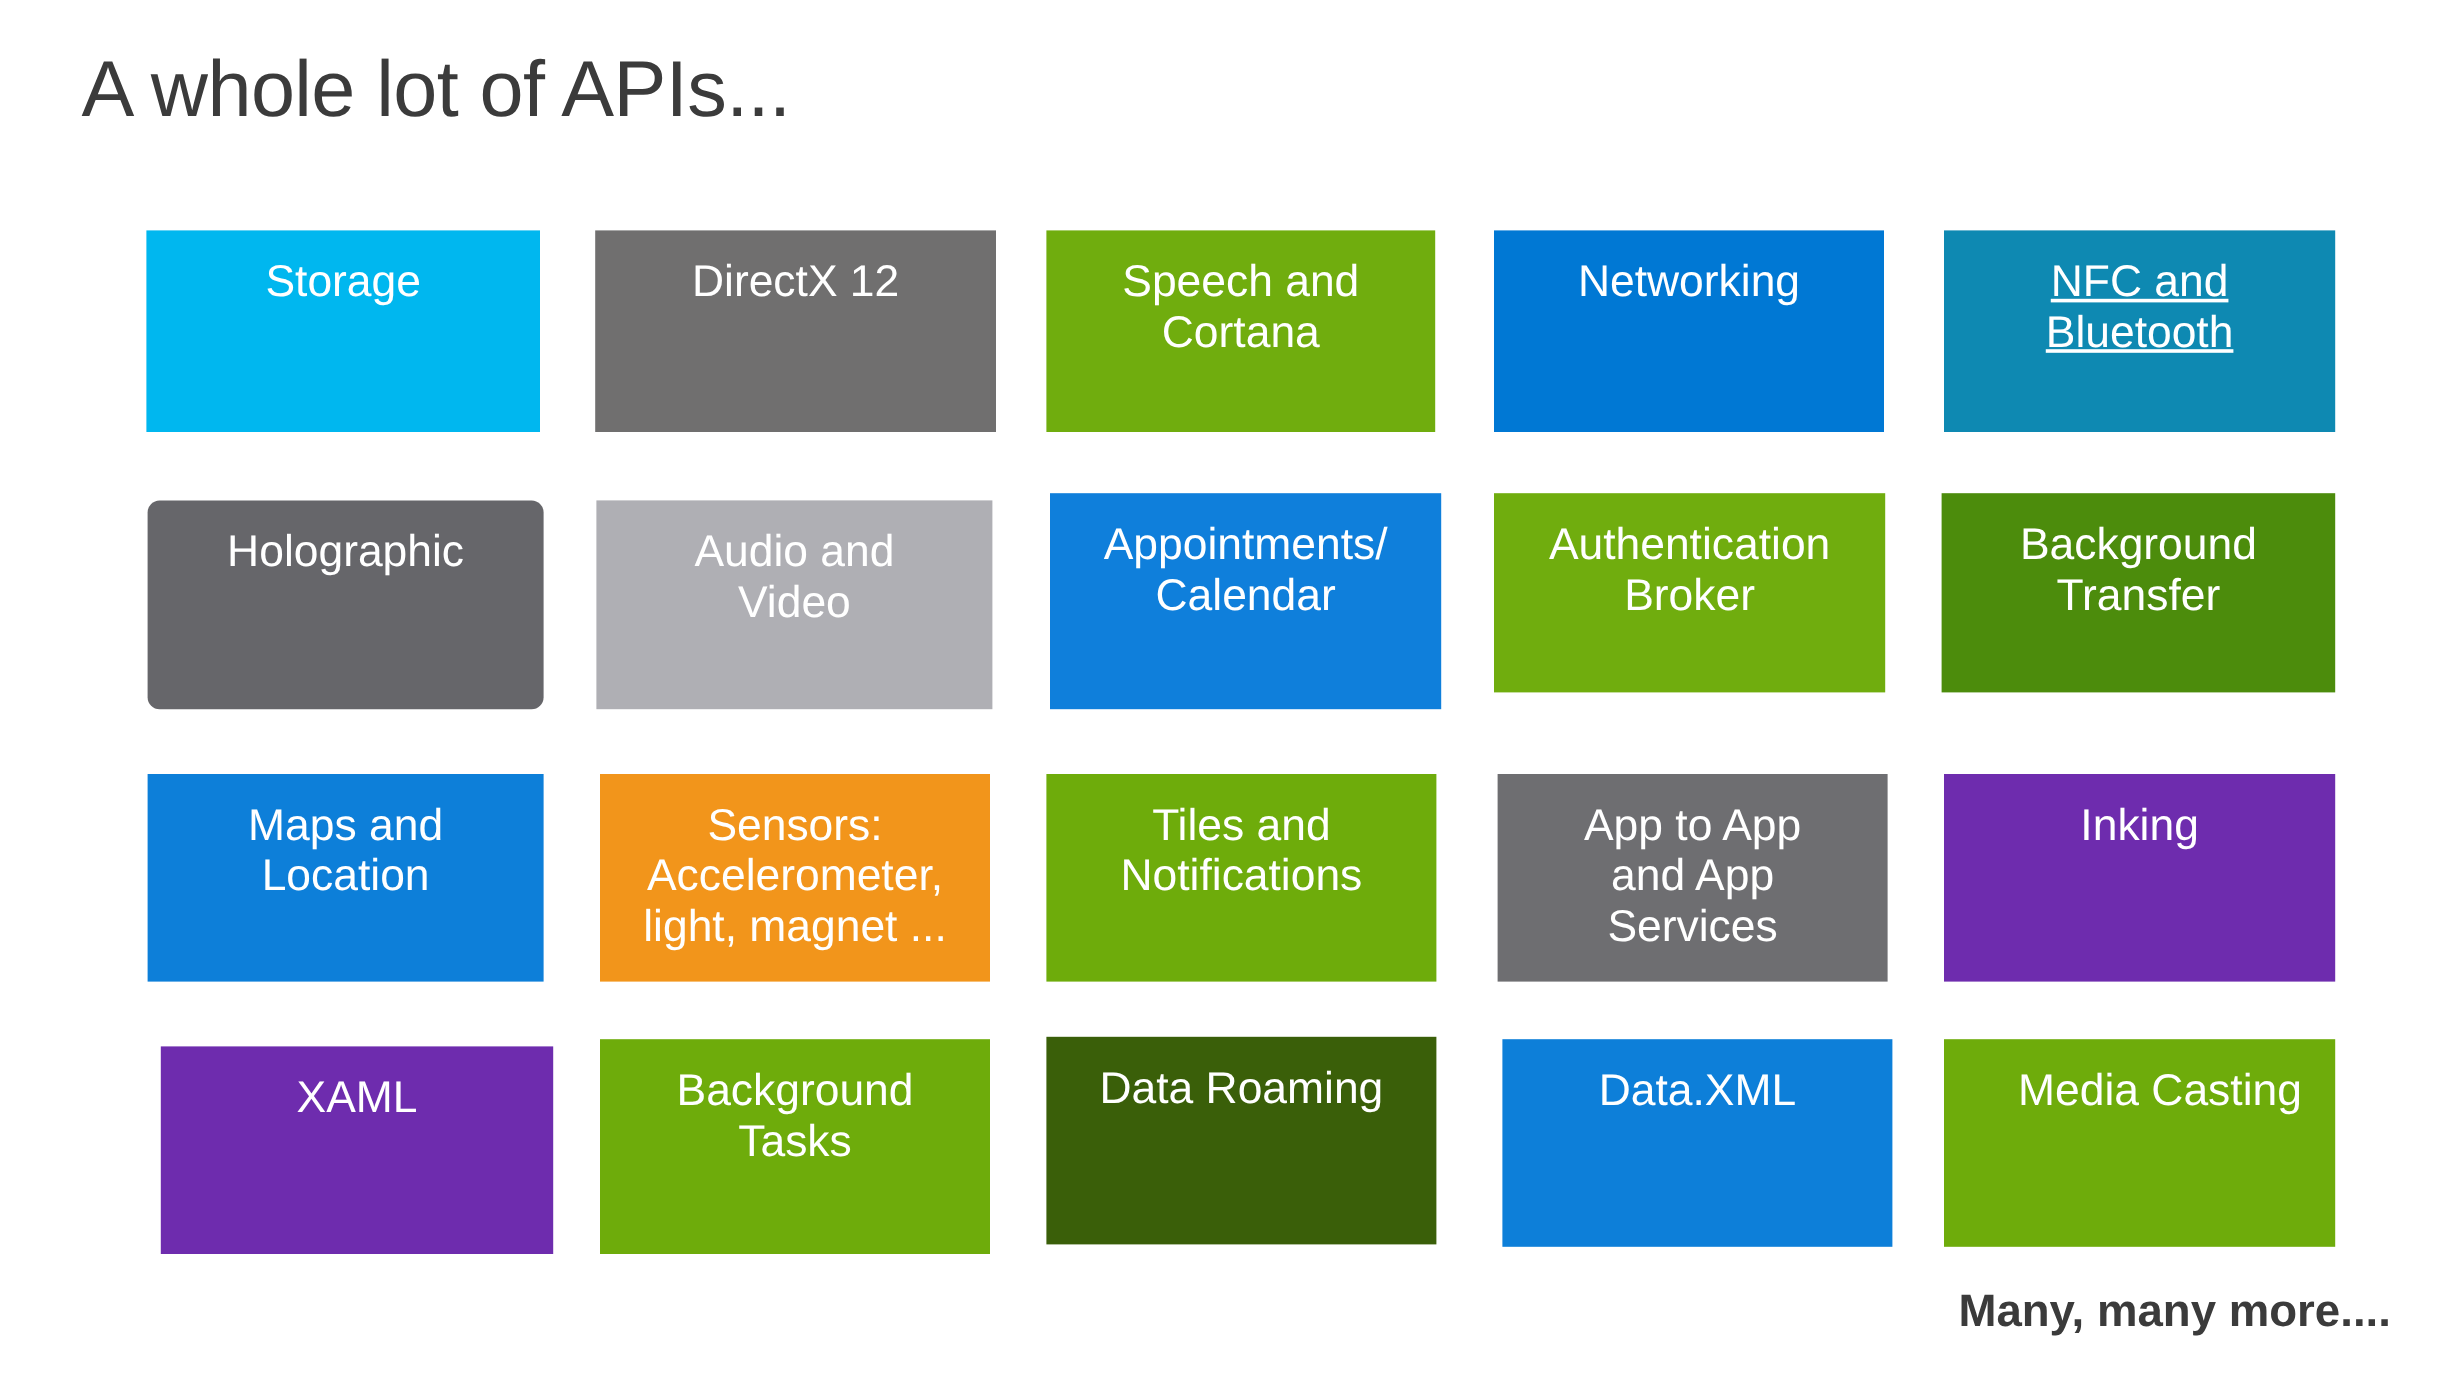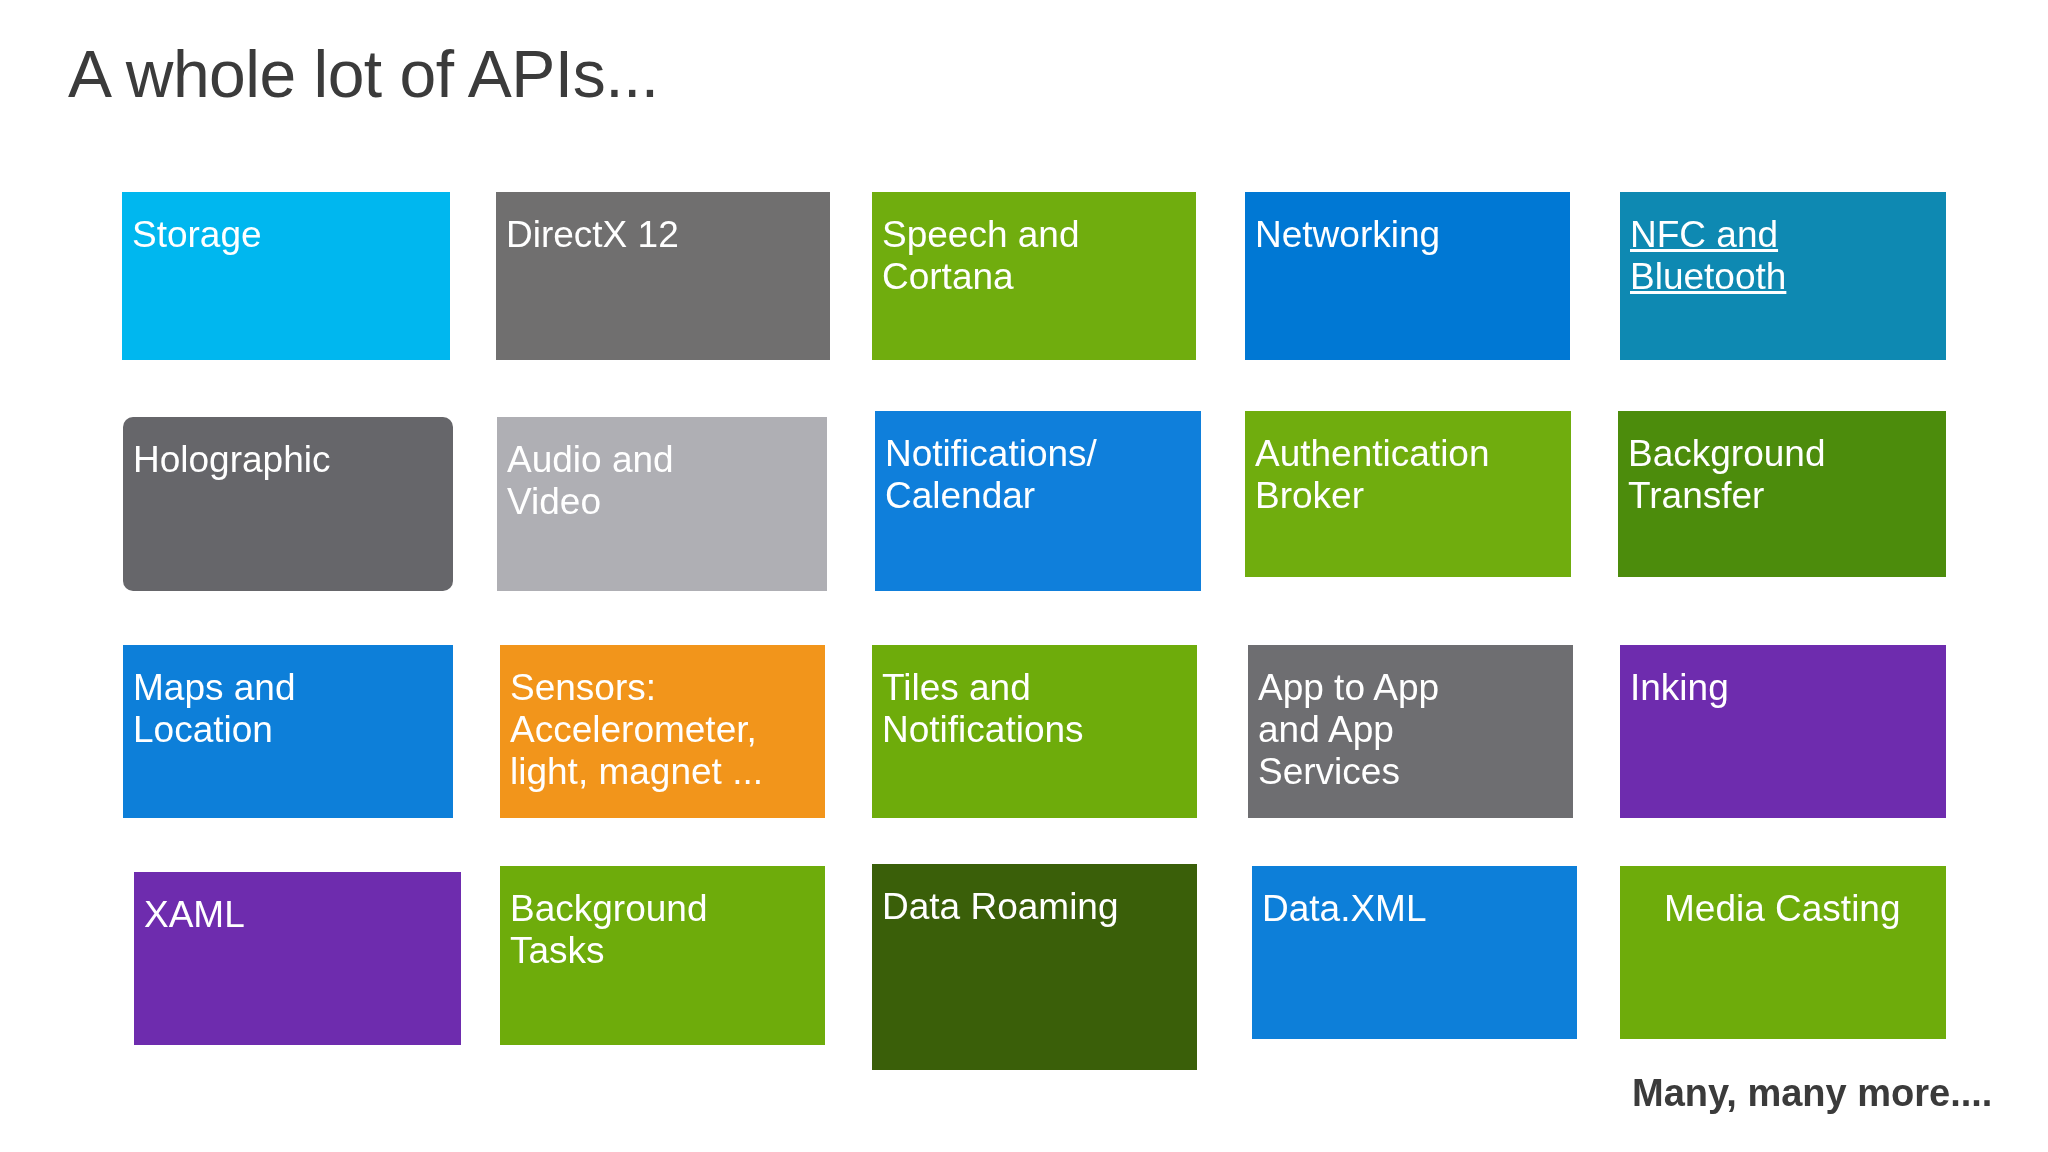--- a/index.html
+++ b/index.html
@@ -29,21 +29,21 @@
     color: #3b3b3b;
     font-family: "Liberation Sans", sans-serif;
     white-space: nowrap;
   }
   .tile {
     position: absolute;
     box-sizing: border-box;
     display: flex;
     justify-content: center;
     align-items: flex-start;
-    text-align: left;
+    text-align: center;
     color: #ffffff;
     font-size: 37px;
     font-weight: 400;
     line-height: 1.14;
     padding: 22px 10px 8px 10px;
     font-family: "Liberation Sans", sans-serif;
   }
   .tile .tile-label {
     display: block;
     width: 100%;
@@ -83,21 +83,21 @@
 Bluetooth</span>
     </div>
     <div class="tile" style="left: 123px; top: 417px; width: 330px; height: 174px; background: rgb(102, 102, 106); border-radius: 10px;">
       <span class="tile-label">Holographic</span>
     </div>
     <div class="tile" style="left: 497px; top: 417px; width: 330px; height: 174px; background: rgb(175, 175, 180);">
       <span class="tile-label">Audio and
 Video</span>
     </div>
     <div class="tile" style="left: 875px; top: 411px; width: 326px; height: 180px; background: rgb(15, 127, 219);">
-      <span class="tile-label">Notifications/
+      <span class="tile-label">Appointments/
 Calendar</span>
     </div>
     <div class="tile" style="left: 1245px; top: 411px; width: 326px; height: 166px; background: rgb(112, 173, 14);">
       <span class="tile-label">Authentication
 Broker</span>
     </div>
     <div class="tile" style="left: 1618px; top: 411px; width: 328px; height: 166px; background: rgb(76, 140, 12);">
       <span class="tile-label">Background
 Transfer</span>
     </div>
@@ -122,21 +122,21 @@
     <div class="tile" style="left: 1620px; top: 645px; width: 326px; height: 173px; background: rgb(110, 44, 174);">
       <span class="tile-label">Inking</span>
     </div>
     <div class="tile" style="left: 122px; top: 872px; width: 327px; height: 173px; background: rgb(110, 44, 174); margin-left: 12px;">
       <span class="tile-label">XAML</span>
     </div>
     <div class="tile" style="left: 500px; top: 866px; width: 325px; height: 179px; background: rgb(110, 172, 11);">
       <span class="tile-label">Background
 Tasks</span>
     </div>
-    <div class="tile" style="left: 872px; top: 864px; width: 325px; height: 206px; background: rgb(58, 95, 9);">
+    <div class="tile" style="left: 872px; top: 864px; width: 325px; height: 173px; background: rgb(58, 95, 9);">
       <span class="tile-label">Data Roaming</span>
     </div>
     <div class="tile" style="left: 1252px; top: 866px; width: 325px; height: 173px; background: rgb(13, 127, 217);">
       <span class="tile-label">Data.XML</span>
     </div>
     <div class="tile" style="left: 1620px; top: 866px; width: 326px; height: 173px; background: rgb(110, 172, 11); padding-left: 44px;">
       <span class="tile-label">Media Casting</span>
     </div>
     <div id="tile-grid"></div>
 

